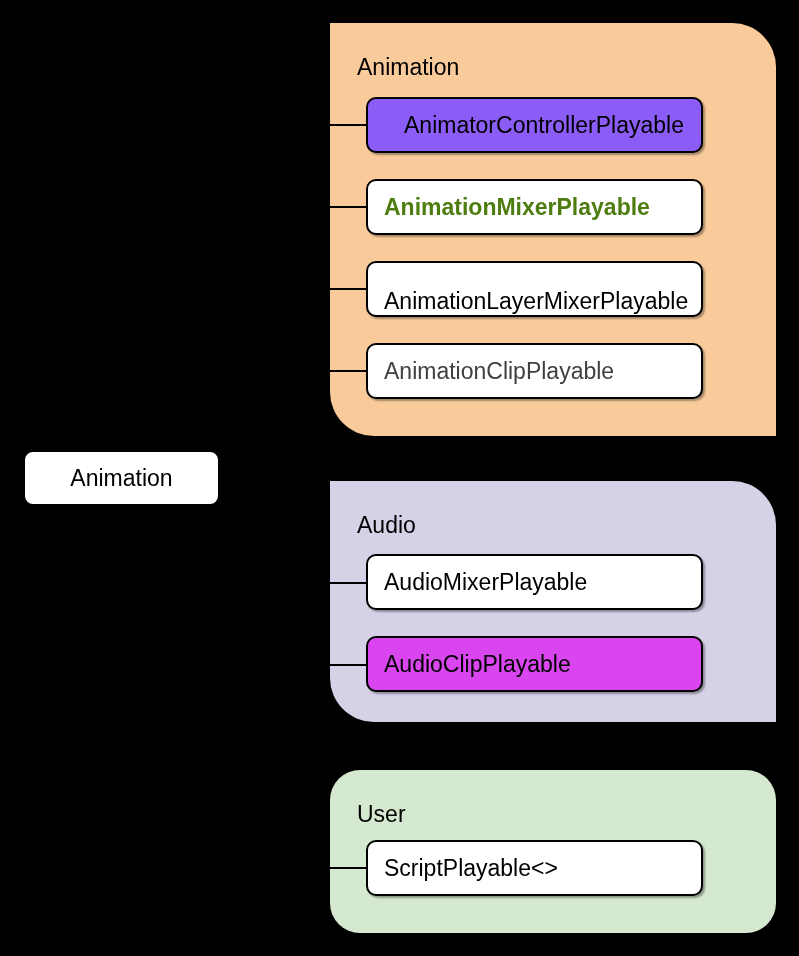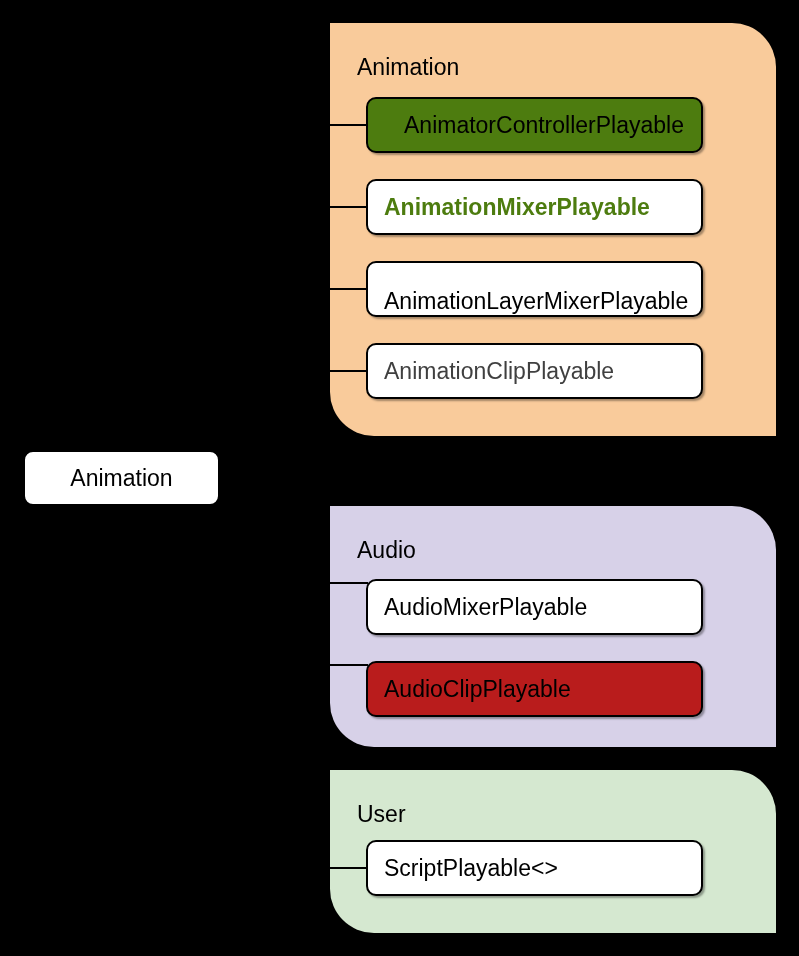--- a/index.html
+++ b/index.html
@@ -52,21 +52,21 @@
     padding-left: 16px;
   }
   .root-node {
     left: 23px;
     top: 450px;
     width: 197px;
     justify-content: center;
     padding: 0;
   }
   #group-animation { top: 23px;  height: 413px; }
-  #group-audio     { top: 506px; height: 241px; }
+  #group-audio     { top: 481px; height: 241px; }
   #group-user      { top: 770px; height: 163px; }
 
   #anim-node-0 { top: 74px; }
   #anim-node-1 { top: 156px; }
   #anim-node-2 { top: 238px; align-items: flex-end; }
   #anim-node-3 { top: 320px; }
   #audio-node-0 { top: 73px; }
   #audio-node-1 { top: 155px; }
   #user-node-0 { top: 70px; }
 </style>
@@ -84,44 +84,44 @@
   <div class="connector" style="left: 290px; top: 582px; width: 78px; height: 2px; background: rgb(0, 0, 0);"></div>
   <div class="connector" style="left: 290px; top: 664px; width: 78px; height: 2px; background: rgb(0, 0, 0);"></div>
   <div class="connector" style="left: 290px; top: 867px; width: 78px; height: 2px; background: rgb(0, 0, 0);"></div>
 
   <div class="node root-node" style="background: rgb(255, 255, 255); border-color: rgb(0, 0, 0); color: rgb(0, 0, 0);">
     <span>Animation</span>
   </div>
 
   <div class="group" id="group-animation" style="background: rgb(249, 203, 155);">
     <div class="group-label">Animation</div>
-    <div class="node" id="anim-node-0" style="background: #4d7c0f; border-color: rgb(0, 0, 0); color: rgb(0, 0, 0); padding-left: 36px;">
+    <div class="node" id="anim-node-0" style="background: #8b5cf6; border-color: rgb(0, 0, 0); color: rgb(0, 0, 0); padding-left: 36px;">
       <span>AnimatorControllerPlayable</span>
     </div>
     <div class="node" id="anim-node-1" style="background: rgb(255, 255, 255); border-color: rgb(0, 0, 0); color: #4d7c0f; font-weight: bold;">
       <span>AnimationMixerPlayable</span>
     </div>
     <div class="node" id="anim-node-2" style="background: rgb(255, 255, 255); border-color: rgb(0, 0, 0); color: rgb(0, 0, 0);">
       <span>AnimationLayerMixerPlayable</span>
     </div>
     <div class="node" id="anim-node-3" style="background: rgb(255, 255, 255); border-color: rgb(0, 0, 0); color: #404040;">
       <span>AnimationClipPlayable</span>
     </div>
   </div>
 
   <div class="group" id="group-audio" style="background: rgb(215, 209, 232);">
     <div class="group-label">Audio</div>
     <div class="node" id="audio-node-0" style="background: rgb(255, 255, 255); border-color: rgb(0, 0, 0); color: rgb(0, 0, 0);">
       <span>AudioMixerPlayable</span>
     </div>
-    <div class="node" id="audio-node-1" style="background: #b91c1c; border-color: rgb(0, 0, 0); color: rgb(0, 0, 0);">
+    <div class="node" id="audio-node-1" style="background: #d946ef; border-color: rgb(0, 0, 0); color: rgb(0, 0, 0);">
       <span>AudioClipPlayable</span>
     </div>
   </div>
 
-  <div class="group" id="group-user" style="background: rgb(213, 232, 208);">
+  <div class="group" id="group-user" style="background: rgb(213, 232, 208); border-radius: 30px;">
     <div class="group-label">User</div>
     <div class="node" id="user-node-0" style="background: rgb(255, 255, 255); border-color: rgb(0, 0, 0); color: rgb(0, 0, 0);">
       <span>ScriptPlayable&lt;&gt;</span>
     </div>
   </div>
 
 </div>
 
 </body></html>

